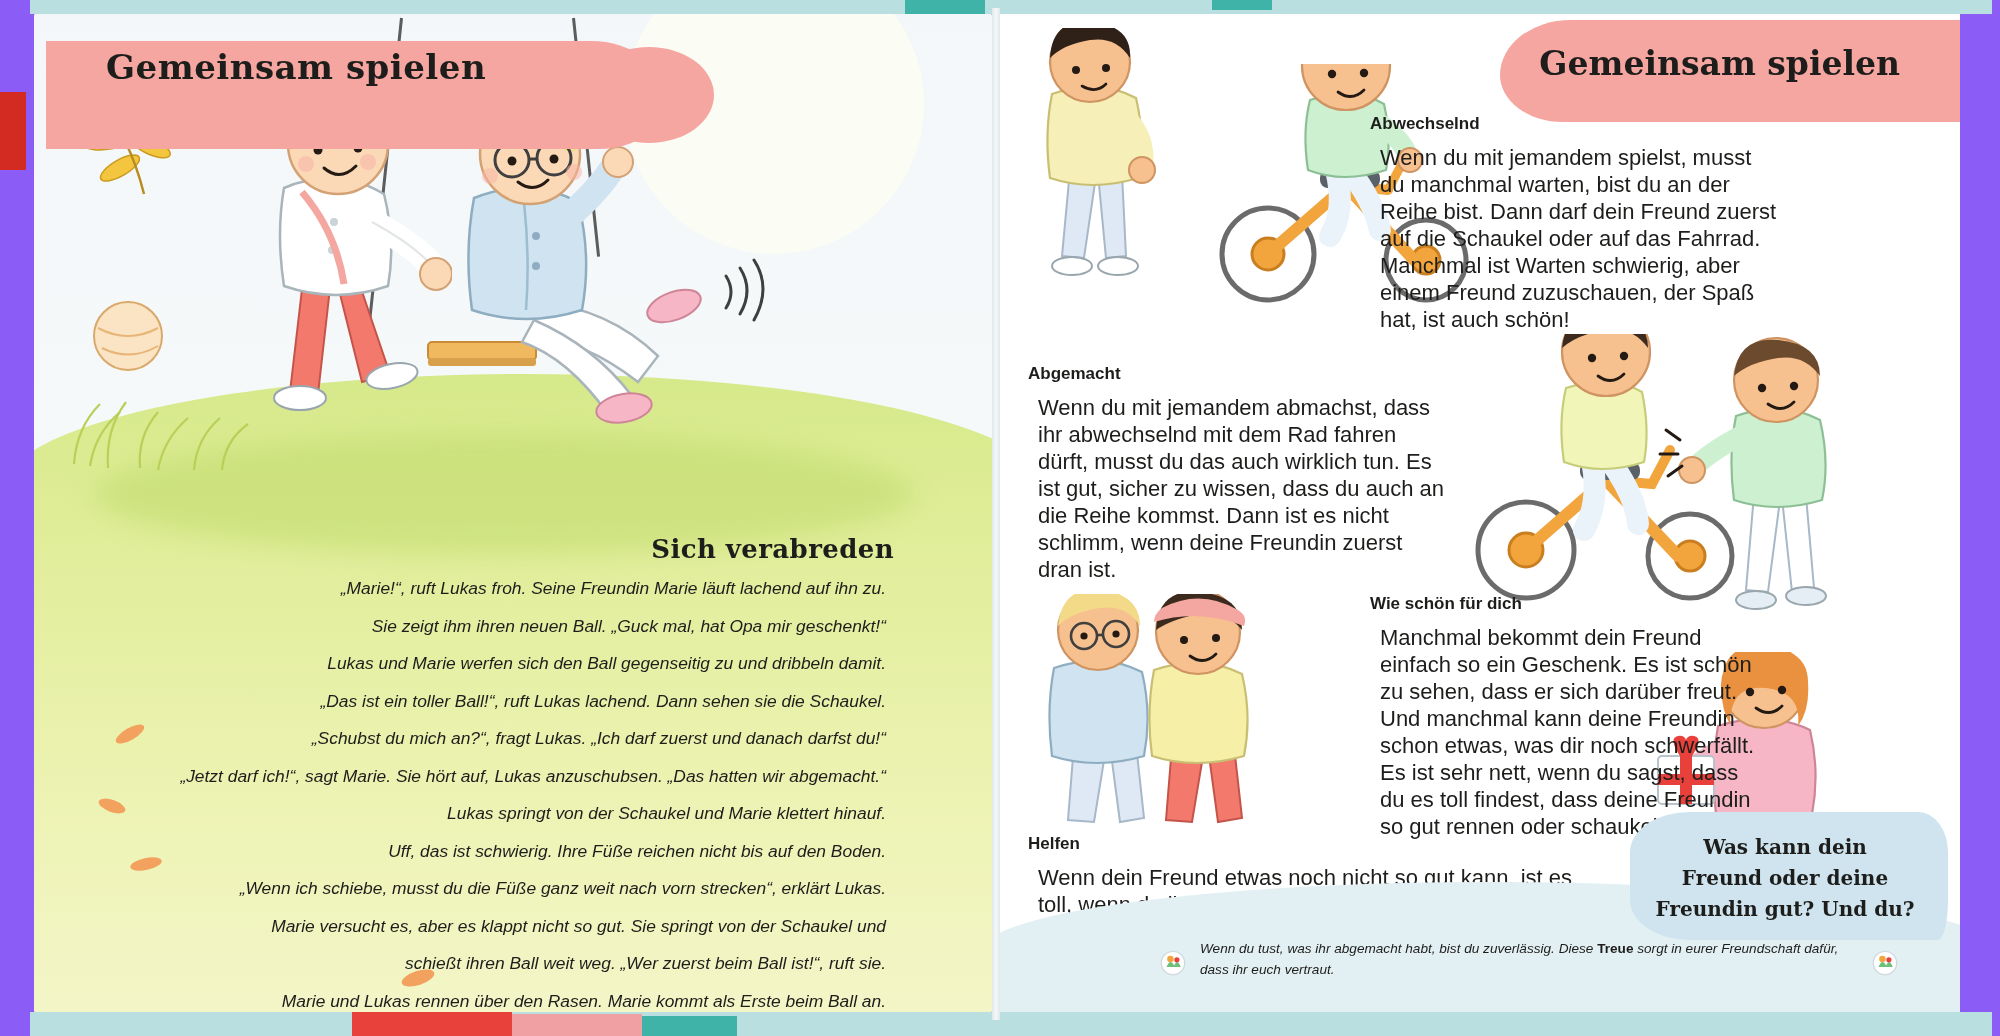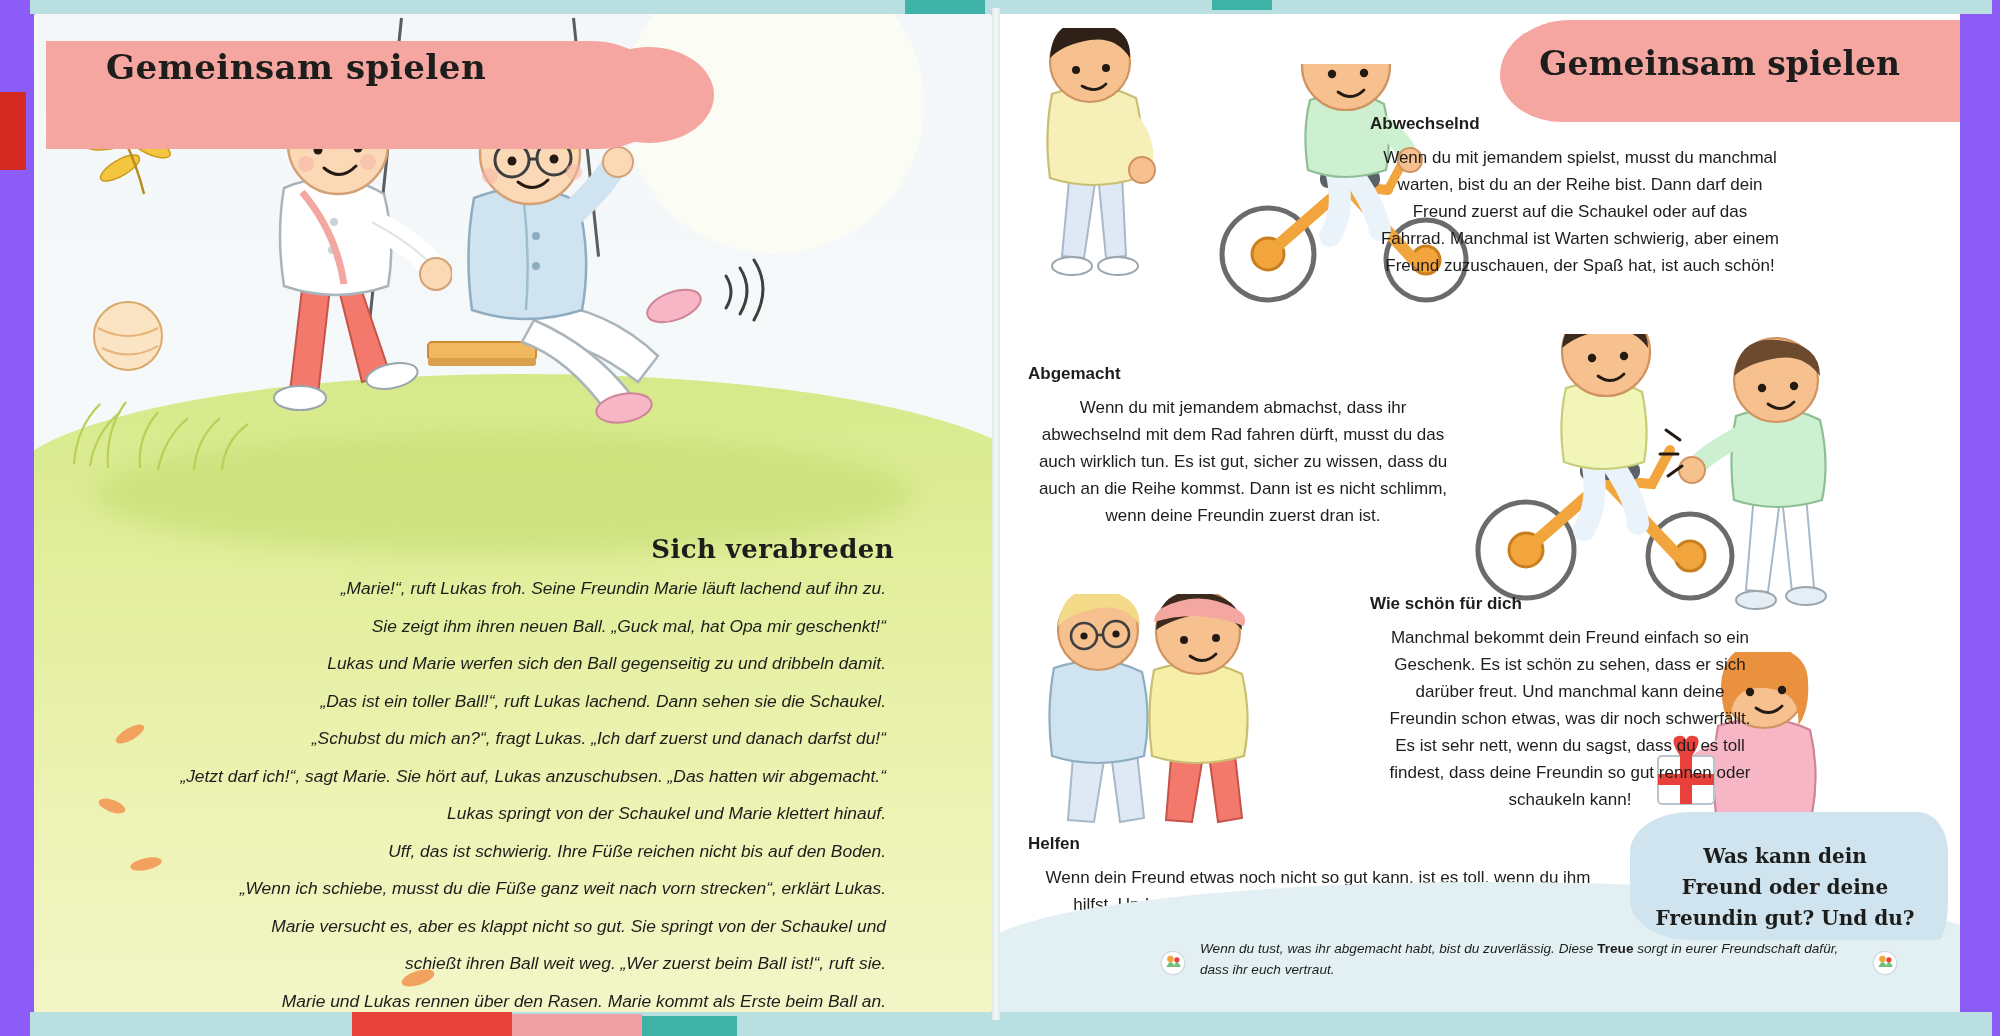--- a/index.html
+++ b/index.html
@@ -176,23 +176,22 @@
     color: #1d1d1b;
   }
   .sec h3 {
     margin: 0 0 4px 0;
     font-size: 17px;
     font-weight: 700;
     font-family: "Liberation Sans", sans-serif;
   }
   .sec p {
     margin: 10px;
-    font-size: 17px;
+    font-size: 22px;
     line-height: 27px;
-    text-align: center;
   }
 
   #sec-abwechselnd { left: 370px; top: 100px; width: 420px; }
   #sec-abgemacht   { left: 28px;  top: 350px; width: 430px; }
   #sec-wieschoen   { left: 370px; top: 580px; width: 400px; }
   #sec-helfen      { left: 28px;  top: 820px; width: 580px; }
 
   
   .wave {
     position: absolute;
@@ -230,21 +229,21 @@
   
   #question-bubble {
     position: absolute;
     right: 12px; bottom: 72px;
     width: 318px; height: 128px;
     background: #cfe4ee;
     border-radius: 60px 30px 10px 60px / 40px 40px 40px 40px;
   }
   #question-text {
     position: absolute;
-    right: 30px; bottom: 78px;
+    right: 30px; bottom: 87px;
     width: 290px;
     text-align: center;
     font-family: "DejaVu Serif", serif;
     font-weight: 700;
     font-size: 20px;
     line-height: 31px;
     color: #1d1d1b;
   }
 </style>
 </head>

